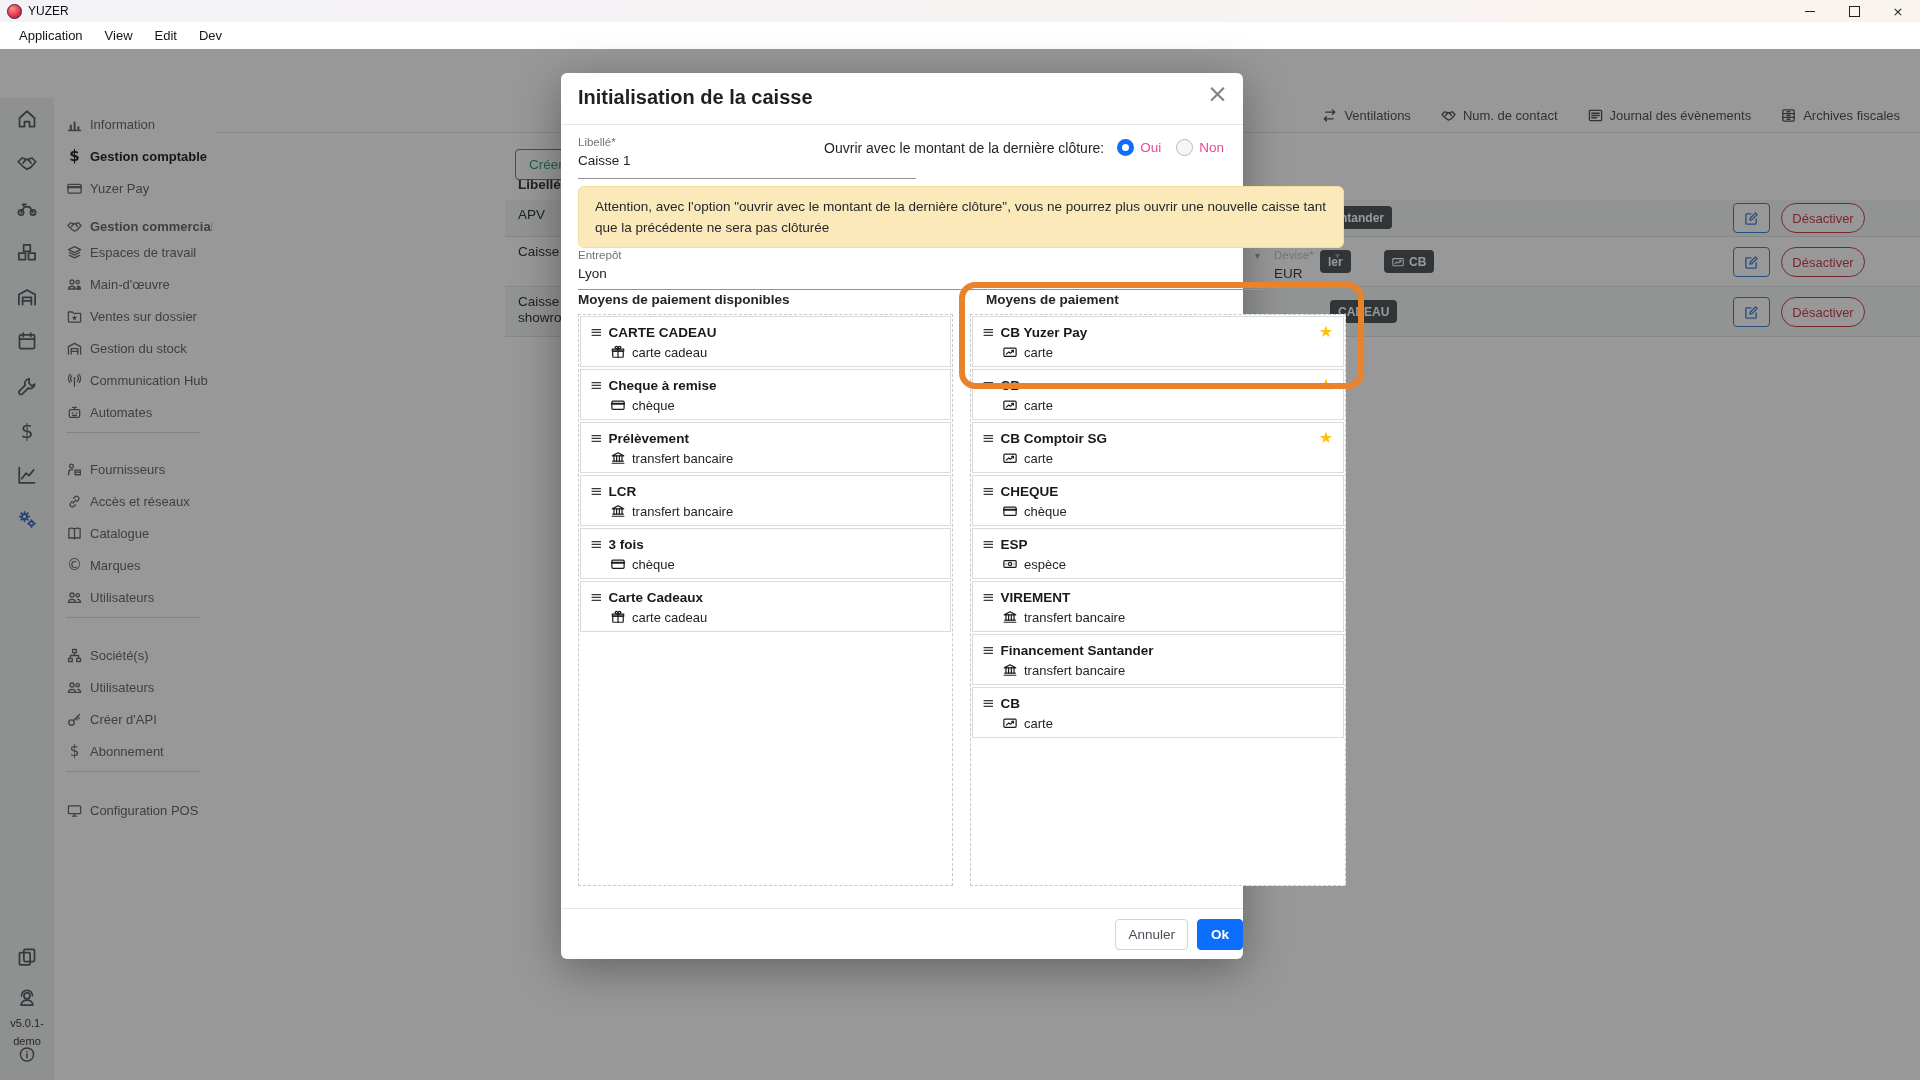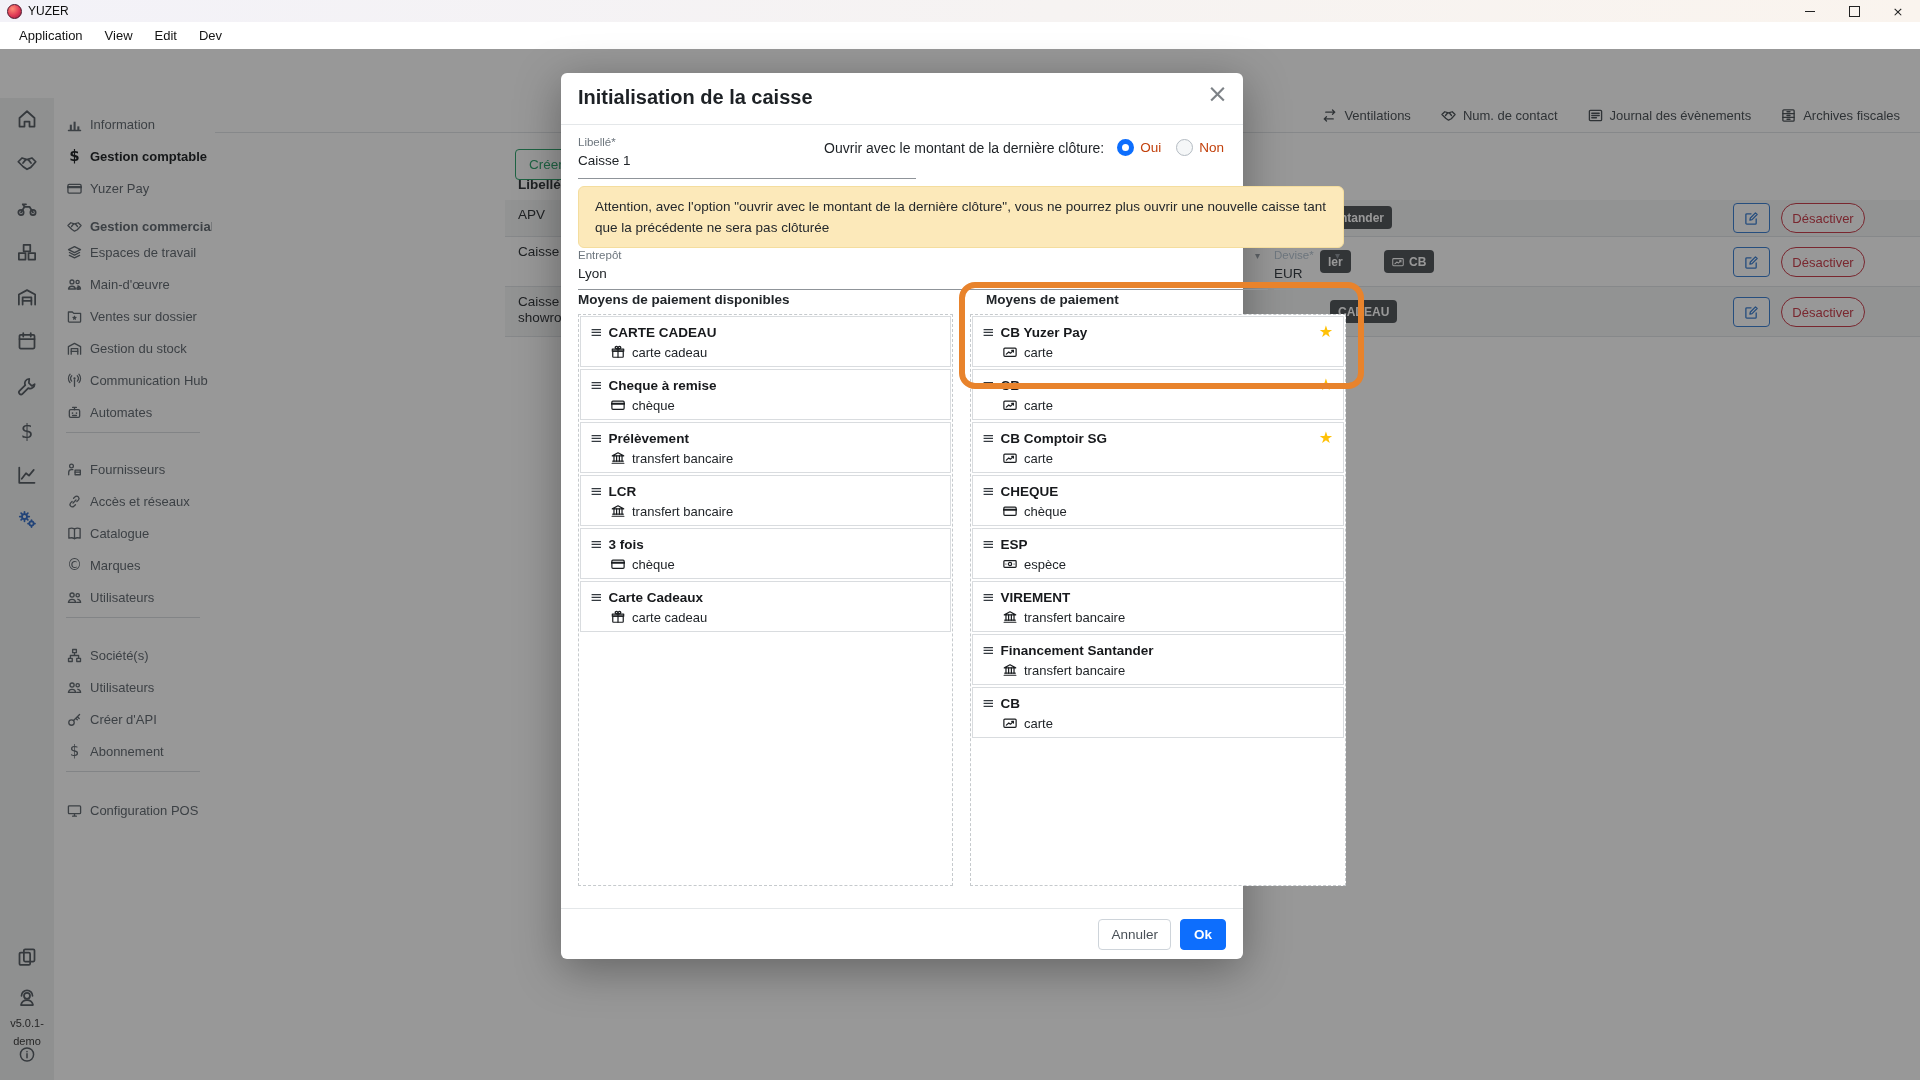--- a/index.html
+++ b/index.html
@@ -93,36 +93,36 @@
   .m-close{position:absolute;right:15px;top:8px;font-size:25px;color:#7d8287;line-height:1;cursor:default}
   .fld-label{position:absolute;font-size:11.5px;color:#6c757d}
   .fld-value{position:absolute;font-size:13.5px;color:#212529}
   .u-line{position:absolute;border-top:1px solid #8f9499;height:0}
   .radio-row{position:absolute;right:19px;top:66px;display:flex;align-items:center;gap:13px}
   .radio-q{font-size:14px;color:#1d2125}
   .radio-opt{display:flex;align-items:center;gap:6px}
   .radio{width:17px;height:17px;border-radius:50%;box-sizing:border-box;background:#fff}
   .radio.sel{border:5px solid #0d6efd}
   .radio.unsel{border:1.5px solid #b4bbc2;background:#f5f7f8}
-  .radio-label{font-size:13.5px;color:#c2410c}
+  .radio-label{font-size:13.5px;color:#ec4899}
   .warn{position:absolute;left:17px;top:113px;width:732px;background:#fce9ba;border:1px solid #f4dd9e;border-radius:6px;
         padding:9px 16px;font-size:13.5px;line-height:21px;color:#24282c}
   .sel-caret{position:absolute;font-size:10px;color:#55595d}
   .col-title{position:absolute;top:219px;font-size:13.5px;font-weight:700;color:#212529}
   .plist{position:absolute;top:241px;height:572px;border:1px dashed #c6cacd;background:#fff;box-sizing:border-box;padding:1px;overflow:hidden}
   .pitem{position:relative;height:51px;box-sizing:border-box;border:1px solid #d9dcdf;background:#fff;margin-bottom:2px;padding:5px 9px}
   .p-name-row{display:flex;align-items:center;gap:6px;height:20px;font-size:13.5px;font-weight:700;color:#17191c}
   .p-handle{font-size:15px;font-weight:400;color:#343a40}
   .p-type-row{display:flex;align-items:center;gap:7px;height:20px;margin-left:21px;font-size:13px;font-weight:400;color:#212529}
   .p-type-row [data-icon]{font-size:14px;color:#1b1e21}
   .p-star{position:absolute;right:10px;top:5px;font-size:16px;color:#ffc107}
   .orange-box{position:absolute;left:398px;top:209px;width:393px;height:95px;border:6px solid #e8832c;border-radius:16px;
               pointer-events:none;z-index:6}
   .m-footer{position:absolute;left:0;top:835px;width:100%;height:51px;border-top:1px solid #e4e7e9;box-sizing:border-box;
-            display:flex;align-items:center;justify-content:flex-end;gap:9px;padding-right:17px}
+            display:flex;align-items:center;justify-content:flex-end;gap:9px;}
   .btn-cancel{height:31px;padding:0 12px;background:#fff;border:1px solid #ced4da;border-radius:4px;color:#495057;
               font-size:13.5px;display:flex;align-items:center;font-family:"Liberation Sans",sans-serif}
   .btn-ok{height:31px;padding:0 13px;background:#0d6efd;border:1px solid #0d6efd;border-radius:4px;color:#fff;
           font-size:13.5px;font-weight:700;display:flex;align-items:center;font-family:"Liberation Sans",sans-serif}
 </style>
 </head>
 <body>
 
 <div class="titlebar">
   <span class="app-dot"></span>

